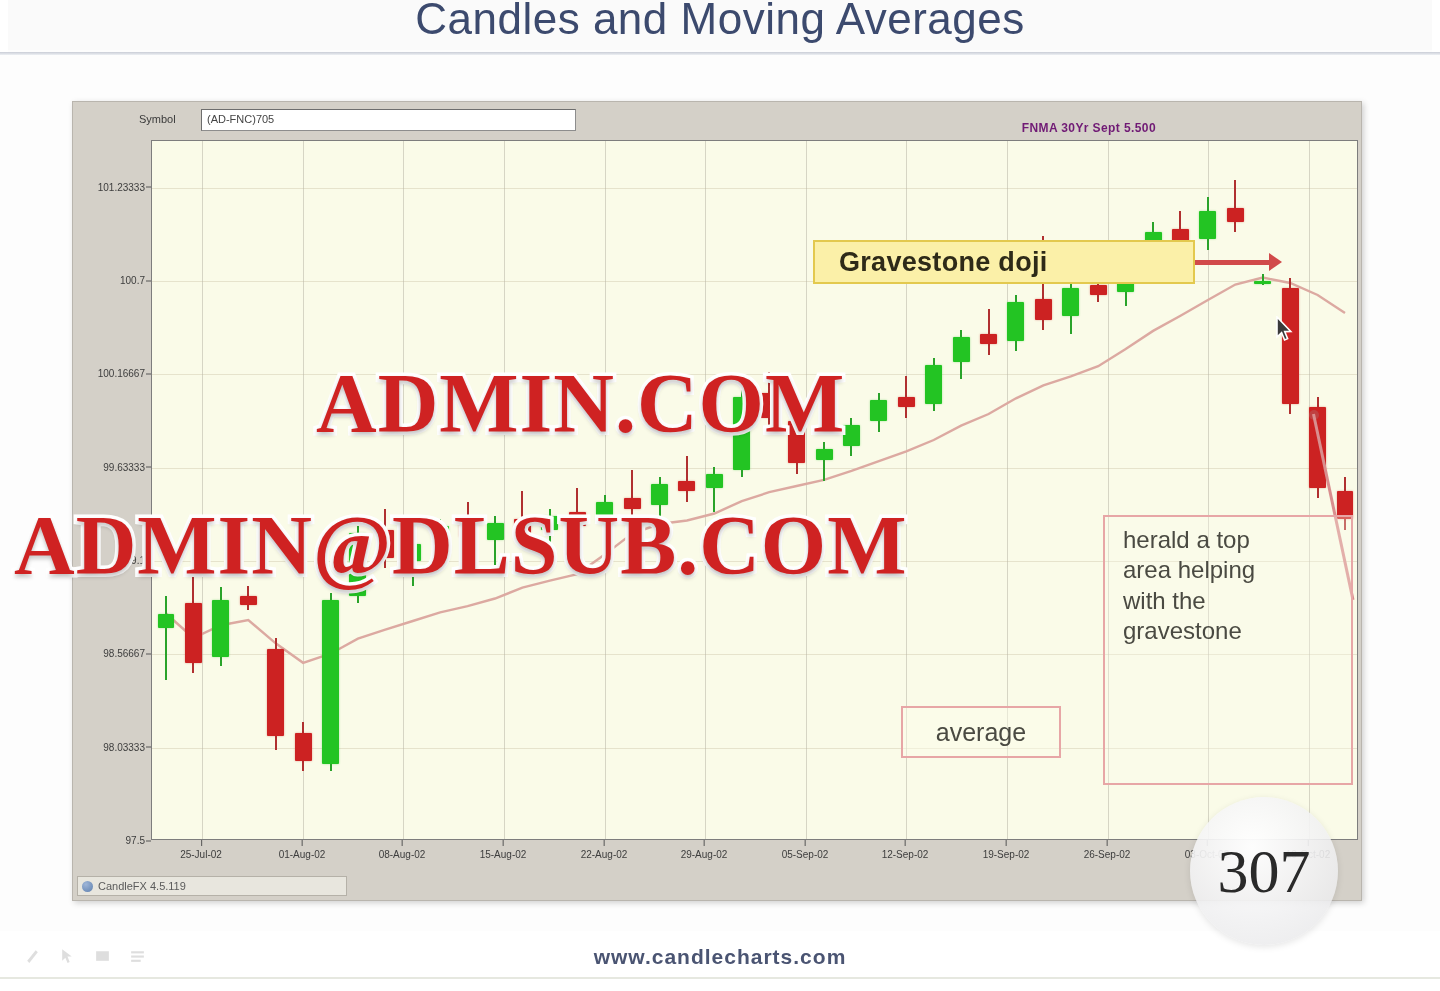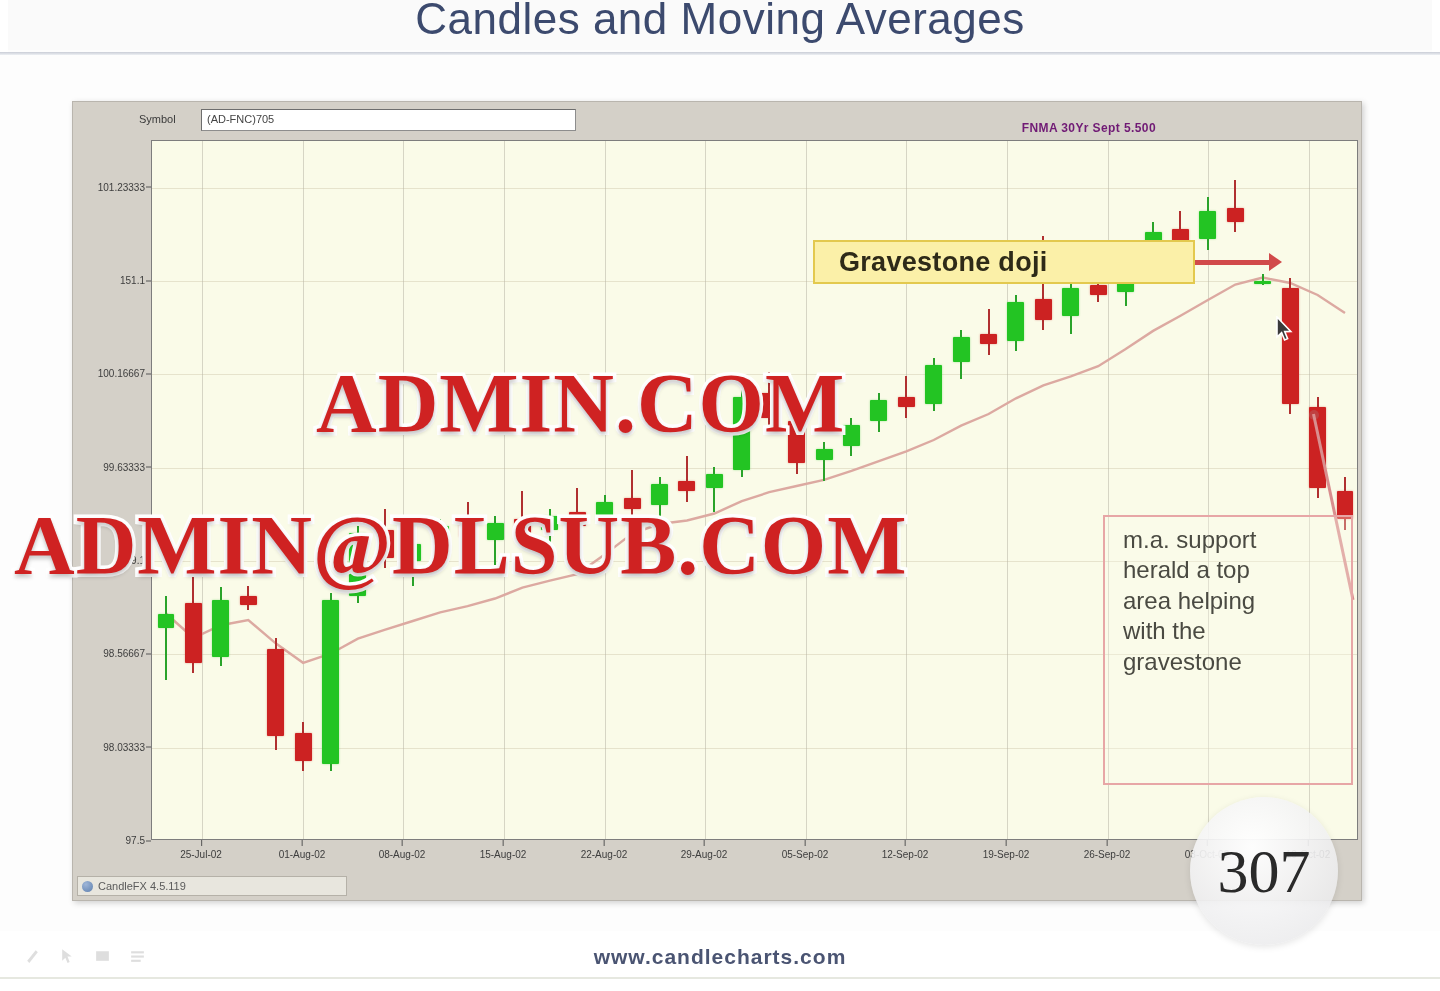--- a/index.html
+++ b/index.html
@@ -276,21 +276,21 @@
   <div id="app-window">
 
     <div id="symbol-row">
       <div id="symbol-label">Symbol</div>
       <div id="symbol-input">(AD-FNC)705</div>
       <div id="instrument-caption">FNMA 30Yr  Sept  5.500</div>
     </div>
 
     <div id="y-axis">
         <div class="ytick" style="top: 46.6673px;">101.23333</div>
-        <div class="ytick" style="top: 140px;">151.1</div>
+        <div class="ytick" style="top: 140px;">100.7</div>
         <div class="ytick" style="top: 233.333px;">100.16667</div>
         <div class="ytick" style="top: 326.667px;">99.63333</div>
         <div class="ytick" style="top: 420px;">99.1</div>
         <div class="ytick" style="top: 513.333px;">98.56667</div>
         <div class="ytick" style="top: 606.667px;">98.03333</div>
         <div class="ytick" style="top: 700px;">97.5</div>
       </div>
 
     <div id="plot-frame">
       <div id="plot-inner">
@@ -421,26 +421,28 @@
         <div class="xtick" style="left: 1056px;">03-Oct-02</div>
         <div class="xtick" style="left: 1157px;">10-Oct-02</div>
       </div>
 
     <div id="doji-callout">
       <span id="doji-callout-text">Gravestone doji</span>
     </div>
     <div id="doji-arrow"></div>
     <div id="doji-arrow-head"></div>
 
+    <div id="average-box">
+      <span id="average-text">average</span>
+    </div>
 
     <div id="support-leader-dot"></div>
     <div id="support-leader"></div>
 
     <div id="support-box">
-        <div class="support-line">m.a. support</div>
         <div class="support-line">herald a top</div>
         <div class="support-line">area helping</div>
         <div class="support-line">with the</div>
         <div class="support-line">gravestone</div>
       </div>
 
     <svg id="mouse-cursor" viewBox="0 0 17 26">
       <path d="M1,1 L1,21 L5.6,16.6 L8.6,24 L11.6,22.7 L8.7,15.6 L14.8,15.4 Z" fill="#3a3a3a" stroke="#ffffff" stroke-width="1.6"></path>
     </svg>
 

